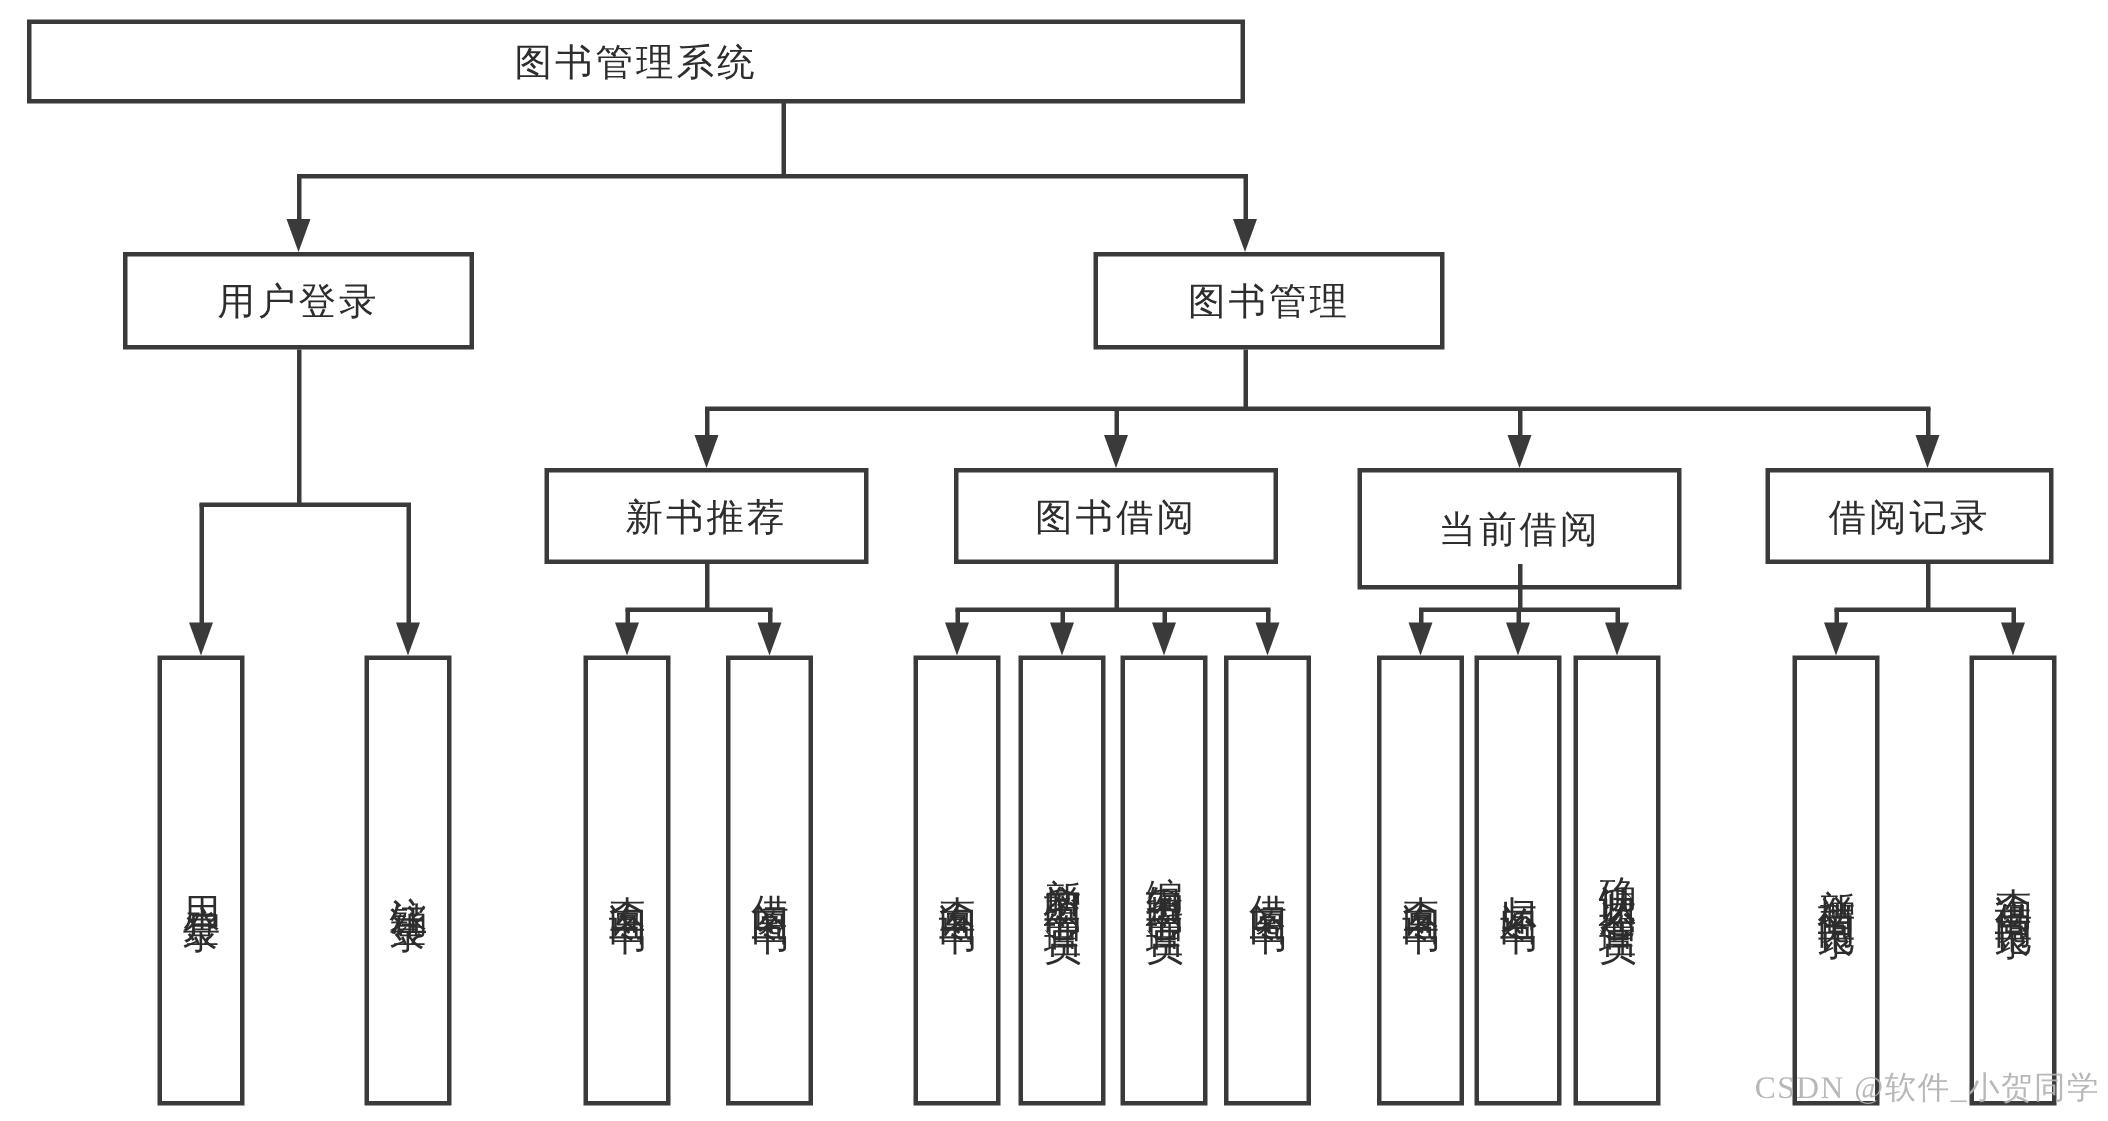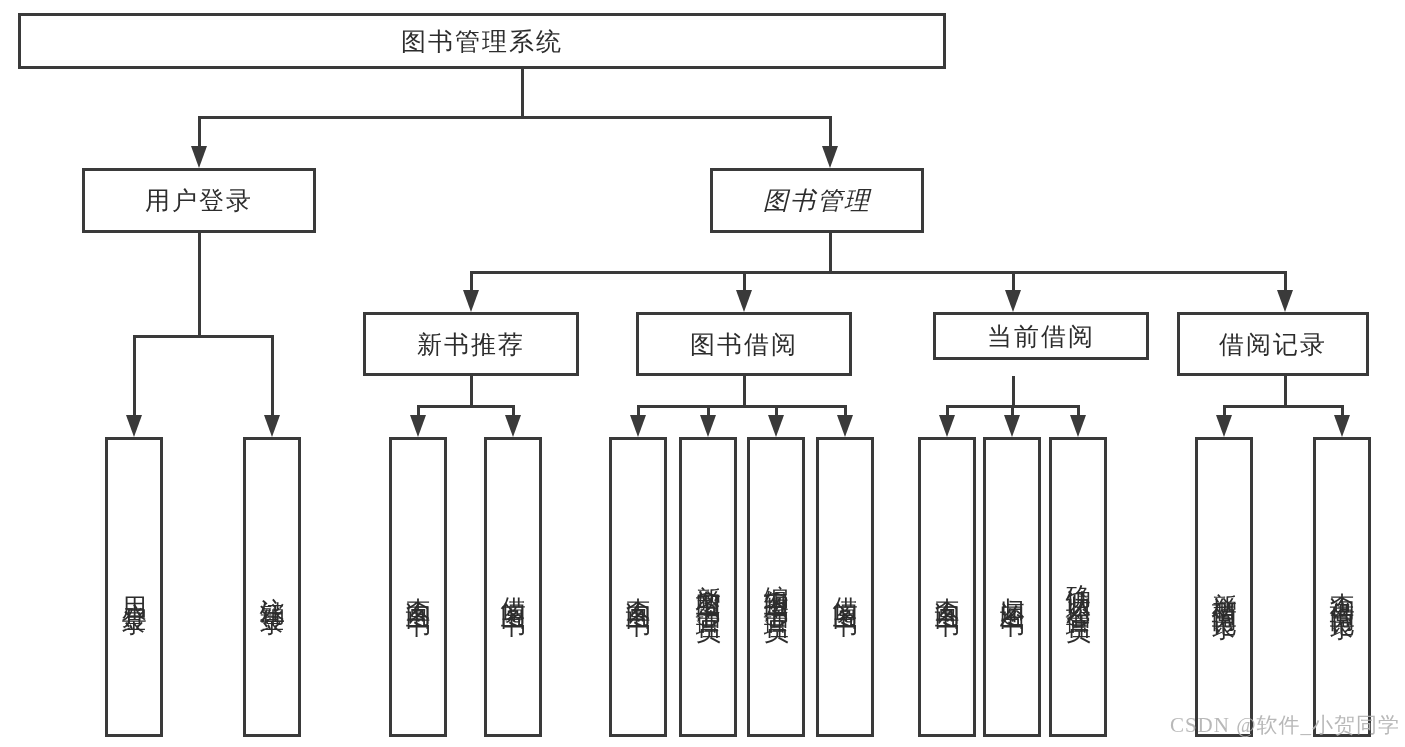--- a/index.html
+++ b/index.html
@@ -64,38 +64,38 @@
     z-index: 5;
     text-align: right;
     font-family: Liberation Serif, serif;
   }
 </style>
 </head>
 <body>
 
 <div id="canvas" style="--stroke: #3a3a3a; --text: #2d2d2d;">
 
-  <div class="box" style="left:18px; top:13px; width:928px; height:56px;">
+  <div class="box" style="left:18px; top:13px; width:812px; height:56px;">
     <span class="hlabel">图书管理系统</span>
   </div>
 
   <div class="box" style="left:82px; top:168px; width:234px; height:65px;">
     <span class="hlabel">用户登录</span>
   </div>
-  <div class="box" style="left:710px; top:168px; width:214px; height:65px;font-style:italic;">
+  <div class="box" style="left:729px; top:168px; width:234px; height:65px;">
     <span class="hlabel">图书管理</span>
   </div>
 
   <div class="box" style="left:636px; top:312px; width:216px; height:64px;">
     <span class="hlabel">图书借阅</span>
   </div>
   <div class="box" style="left:363px; top:312px; width:216px; height:64px;">
     <span class="hlabel">新书推荐</span>
   </div>
-  <div class="box" style="left:905px; top:312px; width:216px; height:48px;margin-left:28px;">
+  <div class="box" style="left:905px; top:312px; width:216px; height:81px;">
     <span class="hlabel">当前借阅</span>
   </div>
   <div class="box" style="left:1177px; top:312px; width:192px; height:64px;">
     <span class="hlabel">借阅记录</span>
   </div>
 
   <div class="box" style="left:105px; top:437px; width:58px; height:300px;">
     <span class="vtext">用户登录</span>
   </div>
   <div class="box" style="left:243px; top:437px; width:58px; height:300px;">

